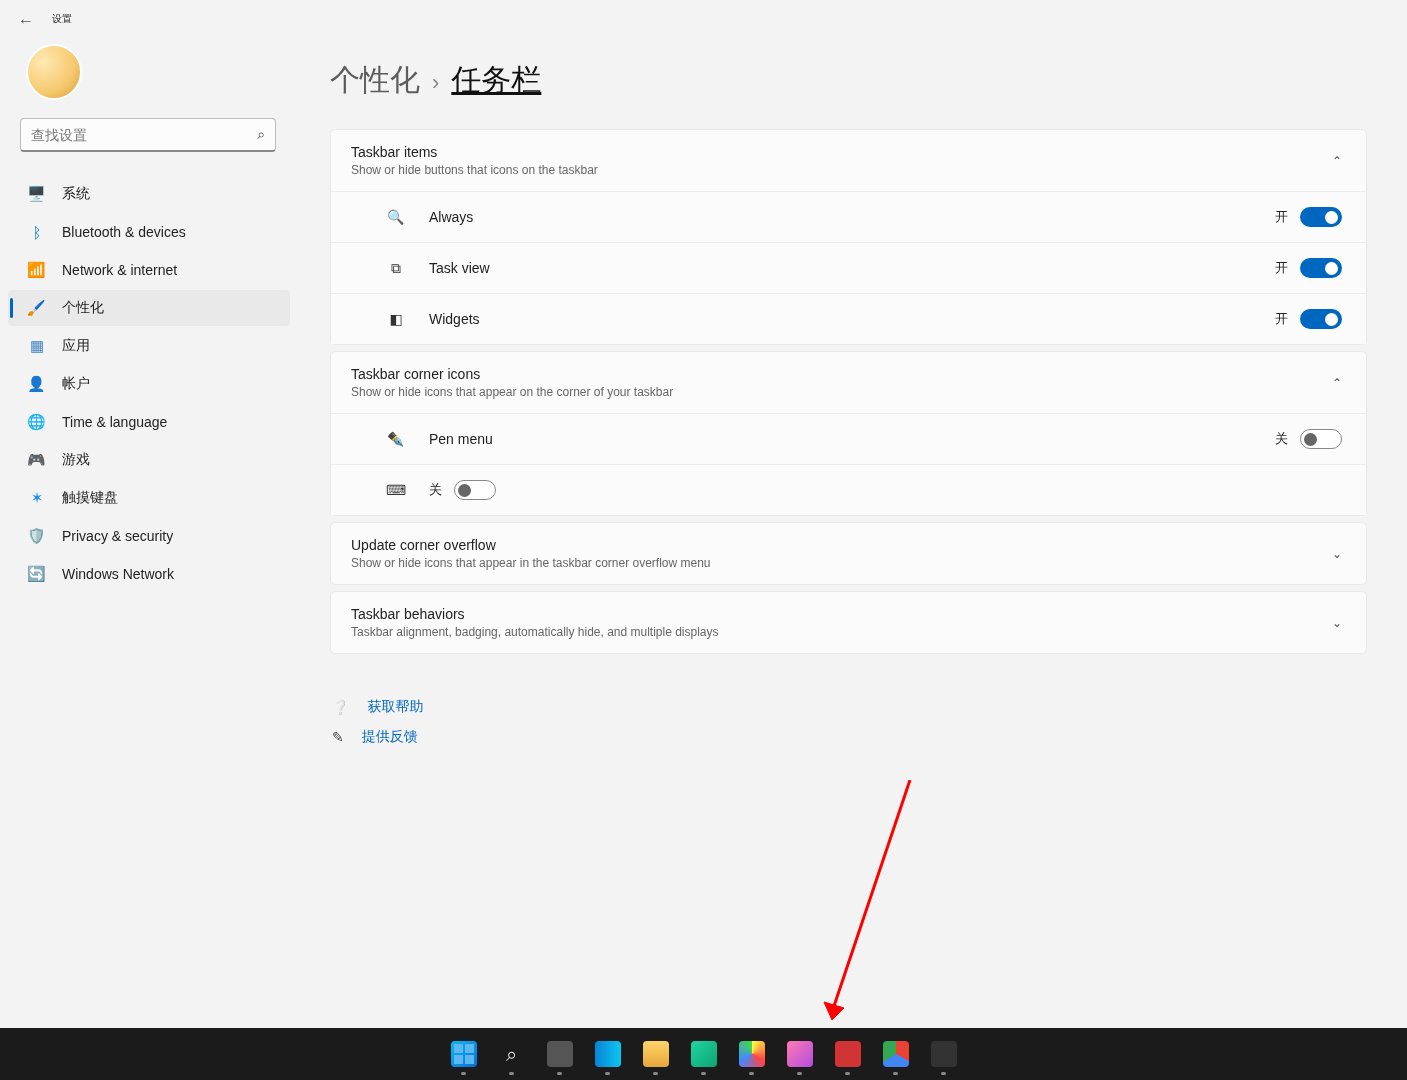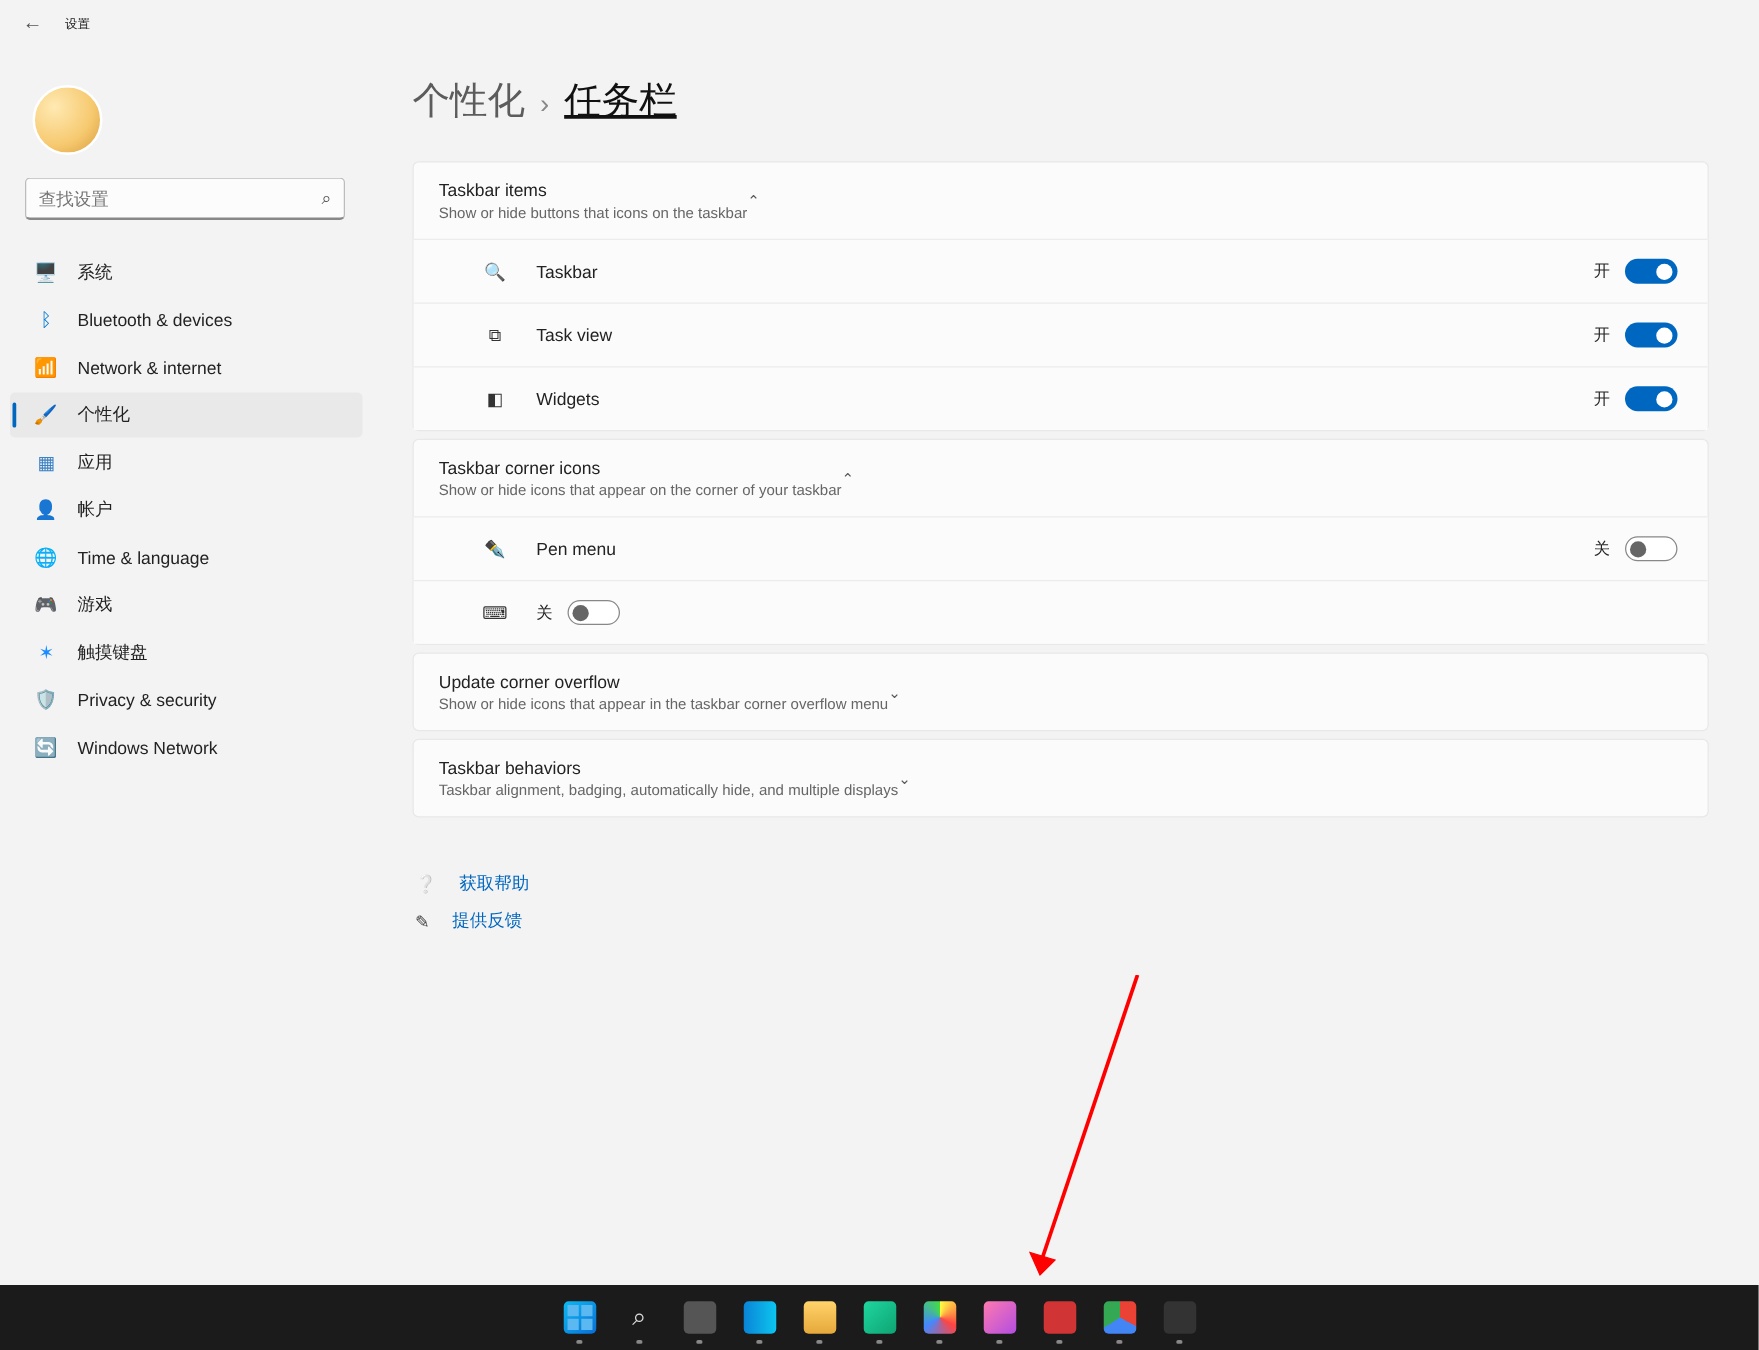--- a/index.html
+++ b/index.html
@@ -4,40 +4,40 @@
 <style>
 * { margin: 0; padding: 0; box-sizing: border-box; font-family: "Segoe UI", "Microsoft YaHei", sans-serif; }
 body { background: #f3f3f3; width: 1407px; height: 1080px; overflow: hidden; position: relative; }
 
 
 .app-header { display: flex; align-items: center; padding: 10px 18px; gap: 18px; }
 .back-arrow { font-size: 16px; color: #555; cursor: pointer; }
 .app-title { font-size: 10px; color: #222; }
 
 
-.sidebar { position: absolute; left: 0; top: 58px; width: 300px; padding-left: 4px; }
+.sidebar { position: absolute; left: 0; top: 34px; width: 300px; padding-left: 4px; }
 .avatar { width: 56px; height: 56px; border-radius: 50%; background: radial-gradient(circle at 30% 30%, #ffe9b3, #f6c96f 60%, #d89b3c); margin: 10px 0 18px 22px; border: 2px solid #fff; }
 .search-box { margin: 0 24px 0 16px; border: 1px solid #bcbcbc; border-radius: 4px; height: 34px; display: flex; align-items: center; padding: 0 10px; background: #fcfcfc; border-bottom: 2px solid #888; }
 .search-box input { border: none; outline: none; background: transparent; flex: 1; font-size: 14px; }
 .search-box .s-icon { color: #555; font-size: 14px; }
 .nav { margin-top: 24px; }
 .nav-item { display: flex; align-items: center; gap: 16px; padding: 9px 14px 9px 20px; font-size: 14px; color: #222; border-radius: 4px; margin: 2px 10px 2px 4px; cursor: pointer; }
 .nav-item.active { background: #e9e9e9; position: relative; }
 .nav-item.active::before { content: ""; position: absolute; left: 2px; top: 8px; bottom: 8px; width: 3px; background: #0067c0; border-radius: 2px; }
 .nav-icon { width: 18px; height: 18px; display: flex; align-items: center; justify-content: center; font-size: 15px; }
 
 
 .main { position: absolute; left: 330px; top: 60px; right: 40px; }
 .breadcrumb { font-size: 30px; margin-bottom: 28px; display: flex; align-items: baseline; gap: 12px; }
 .bc-parent { color: #5c5c5c; font-weight: 400; }
 .bc-sep { color: #888; font-size: 22px; }
 .bc-current { color: #111; font-weight: 500; text-decoration: underline; }
 
 .card { background: #fbfbfb; border: 1px solid #e8e8e8; border-radius: 5px; margin-bottom: 4px; }
-.card-header { display: flex; align-items: center; padding: 14px 24px 14px 20px; cursor: pointer; }
+.card-header { display: flex; align-items: center; justify-content: space-between; padding: 14px 24px 14px 20px; cursor: pointer; }
 .card-title { font-size: 14px; font-weight: 500; color: #222; }
 .card-desc { font-size: 12px; color: #666; margin-top: 3px; }
 .chev { color: #555; font-size: 12px; }
 .row { display: flex; align-items: center; padding: 14px 24px 14px 54px; border-top: 1px solid #ececec; background: #fbfbfb; }
 .row-icon { width: 22px; height: 22px; display: flex; align-items: center; justify-content: center; font-size: 14px; margin-right: 22px; color: #333; }
 .row-main { flex: 1; }
 .row-main .t { font-size: 14px; color: #222; }
 .row-main .d { font-size: 12px; color: #666; margin-top: 2px; }
 .row-state { font-size: 13px; color: #222; margin-right: 12px; }
 .toggle { width: 42px; height: 20px; border-radius: 11px; position: relative; cursor: pointer; }
@@ -138,21 +138,21 @@
       <div>
         <div class="card-title">Taskbar items</div>
         <div class="card-desc">Show or hide buttons that icons on the taskbar</div>
       </div>
       <span class="chev">⌃</span>
     </div>
     <div id="rows-taskbar-items">
         <div class="row">
       <span class="row-icon">🔍</span>
       <div class="row-main">
-        <div class="t">Taskbar</div>
+        <div class="t">Always</div>
 
       </div>
       <span class="row-state">开</span>
       <div class="toggle on"></div>
         </div>
         <div class="row">
       <span class="row-icon">⧉</span>
       <div class="row-main">
         <div class="t">Task view</div>
 

